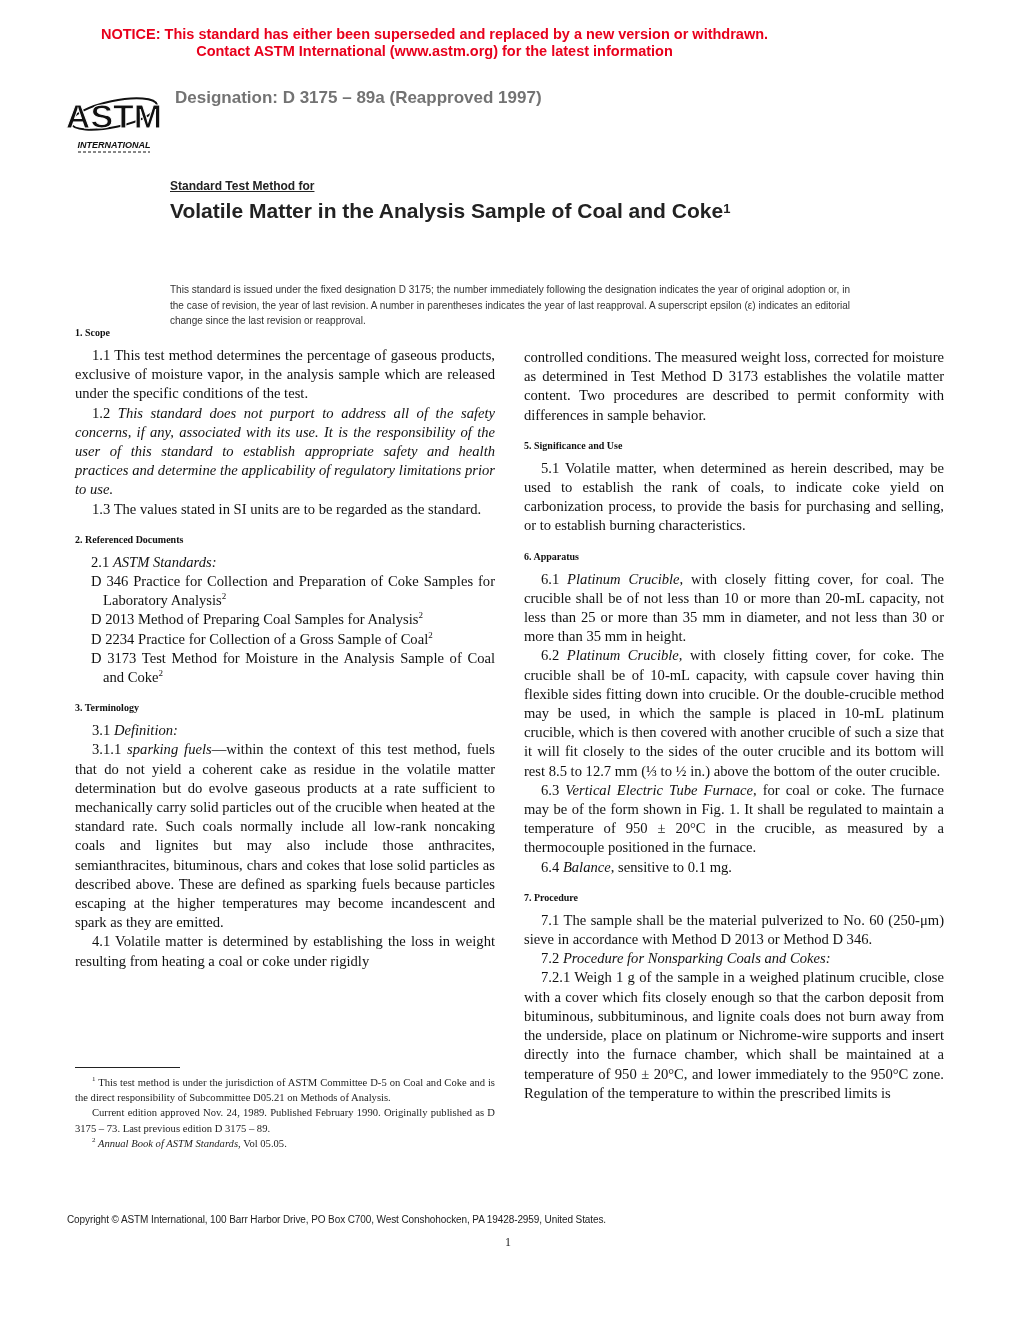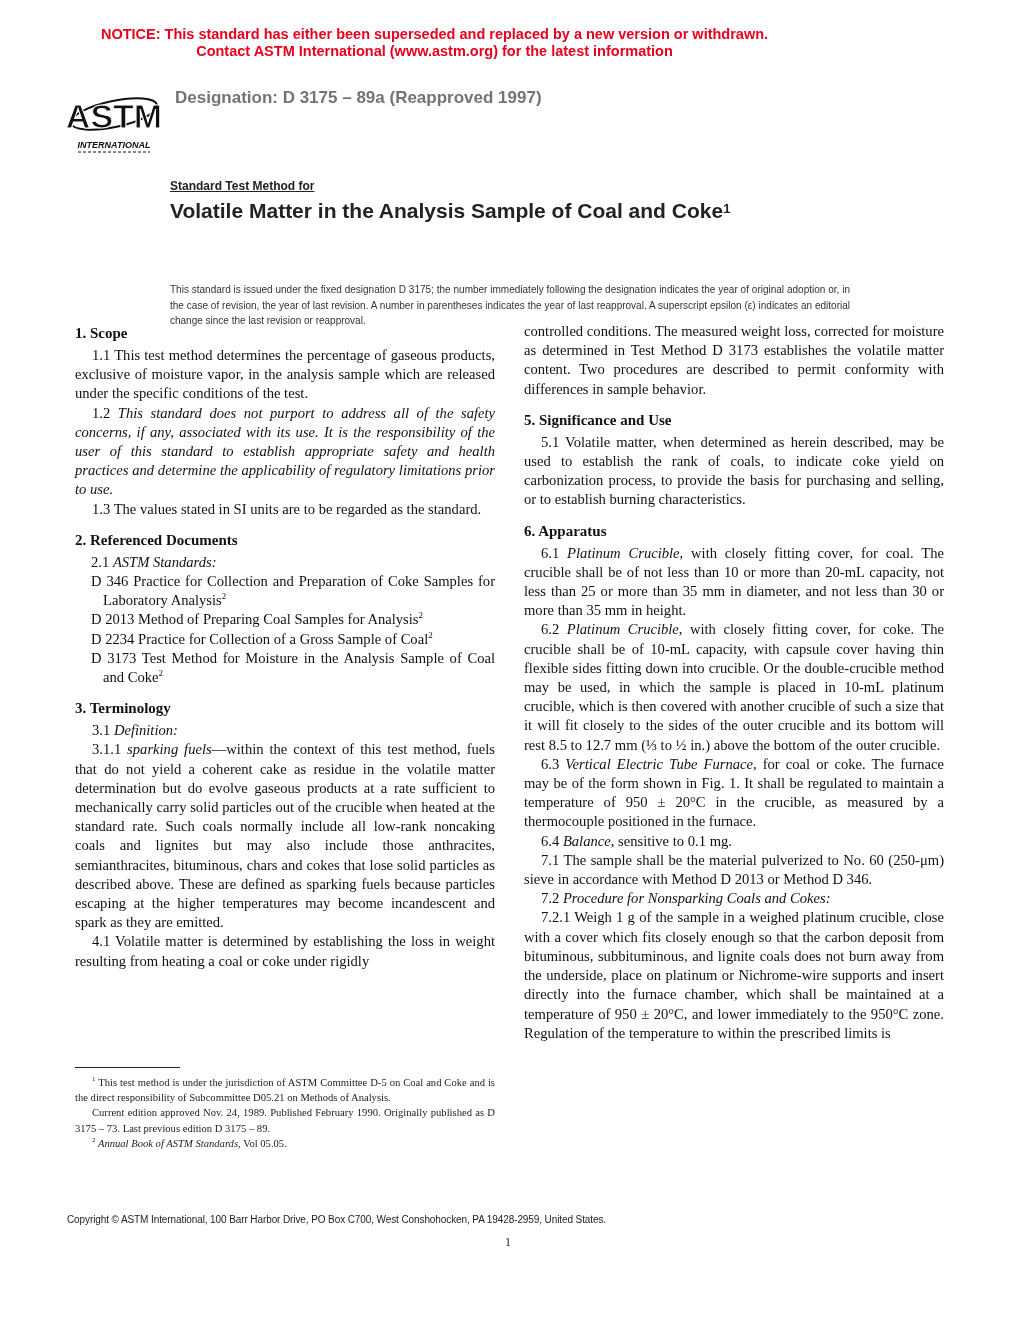--- a/index.html
+++ b/index.html
@@ -8,24 +8,24 @@
   .logo { position: absolute; left: 66px; top: 78px; width: 96px; height: 80px; }
   .designation { position: absolute; left: 175px; top: 88px; font-family: "Liberation Sans", sans-serif; font-weight: bold; font-size: 17px; color: #737373; }
   .title { position: absolute; left: 170px; top: 174px; font-family: "Liberation Sans", sans-serif; font-weight: bold; color: #222; }
   .title .l1 { font-size: 12px; line-height: 24px; text-decoration: underline; }
   .title .l2 { font-size: 21px; line-height: 26px; }
   .title sup { font-size: 13px; vertical-align: top; position: relative; top: -2px; }
   .issue { position: absolute; left: 170px; top: 246px; width: 680px; font-family: "Liberation Sans", sans-serif; font-size: 10px; line-height: 15.5px; color: #333; text-align: justify; margin-top: 36px; }
   .col { position: absolute; top: 322px; width: 420px; font-family: "Liberation Serif", serif; font-size: 14.6px; line-height: 19.2px; text-align: justify; }
   .col.left { left: 75px; }
   .col.right { left: 524px; }
-  .col h2 { font-size: 15px; font-weight: bold; margin: 0 0 2px 0; line-height: 22px; }
+  .col h2 { font-size: 10px; font-weight: bold; margin: 0 0 2px 0; line-height: 22px; }
   .col h2.sp { margin-top: 10px; }
   .col p { margin: 0; text-indent: 17px; }
-  .col p.noind { text-indent: 0; }
+  .col p.noind { text-indent: 0; margin-top: 26px; }
   .col .ref { text-indent: -12px; padding-left: 28px; margin: 0; text-align: justify; }
   .col .sub { padding-left: 16px; margin: 0; }
   .col i { font-style: italic; }
   .col sup { font-size: 9px; line-height: 0; }
   .fn-rule { position: absolute; left: 75px; top: 1067px; width: 105px; height: 0; border-top: 1px solid #222; }
   .footnotes { position: absolute; left: 75px; top: 1075px; width: 420px; font-family: "Liberation Serif", serif; font-size: 10.6px; line-height: 15.2px; text-align: justify; color: #222; }
   .footnotes p { margin: 0; text-indent: 17px; }
   .footnotes sup { font-size: 7px; line-height: 0; }
   .copyright { position: absolute; left: 67px; top: 1214px; font-family: "Liberation Sans", sans-serif; font-size: 10px; color: #222; letter-spacing: -0.1px; }
   .pagenum { position: absolute; left: 505px; top: 1235px; font-family: "Liberation Serif", serif; font-size: 12px; color: #222; }
@@ -88,19 +88,20 @@
 
   <h2 class="sp">5.  Significance and Use</h2>
   <p>5.1  Volatile matter, when determined as herein described, may be used to establish the rank of coals, to indicate coke yield on carbonization process, to provide the basis for purchasing and selling, or to establish burning characteristics.</p>
 
   <h2 class="sp">6.  Apparatus</h2>
   <p><span>6.1 </span><i>Platinum Crucible</i><span>, with closely fitting cover, for coal. The crucible shall be of not less than 10 or more than 20-mL capacity, not less than 25 or more than 35 mm in diameter, and not less than 30 or more than 35 mm in height.</span></p>
   <p><span>6.2 </span><i>Platinum Crucible</i><span>, with closely fitting cover, for coke. The crucible shall be of 10-mL capacity, with capsule cover having thin flexible sides fitting down into crucible. Or the double-crucible method may be used, in which the sample is placed in 10-mL platinum crucible, which is then covered with another crucible of such a size that it will fit closely to the sides of the outer crucible and its bottom will rest 8.5 to 12.7 mm (⅓ to ½ in.) above the bottom of the outer crucible.</span></p>
   <p><span>6.3 </span><i>Vertical Electric Tube Furnace</i><span>, for coal or coke. The furnace may be of the form shown in Fig. 1. It shall be regulated to maintain a temperature of 950 ± 20°C in the crucible, as measured by a thermocouple positioned in the furnace.</span></p>
   <p><span>6.4 </span><i>Balance</i><span>, sensitive to 0.1 mg.</span></p>
 
+  <h2 class="sp">7.  Procedure</h2>
   <p>7.1  The sample shall be the material pulverized to No. 60 (250-μm) sieve in accordance with Method D 2013 or Method D 346.</p>
   <p><span>7.2 </span><i>Procedure for Nonsparking Coals and Cokes:</i></p>
   <p>7.2.1  Weigh 1 g of the sample in a weighed platinum crucible, close with a cover which fits closely enough so that the carbon deposit from bituminous, subbituminous, and lignite coals does not burn away from the underside, place on platinum or Nichrome-wire supports and insert directly into the furnace chamber, which shall be maintained at a temperature of 950 ± 20°C, and lower immediately to the 950°C zone. Regulation of the temperature to within the prescribed limits is</p>
 </div>
 
 <div class="copyright">Copyright © ASTM International, 100 Barr Harbor Drive, PO Box C700, West Conshohocken, PA 19428-2959, United States.</div>
 <div class="pagenum">1</div>
 
 </body></html>

